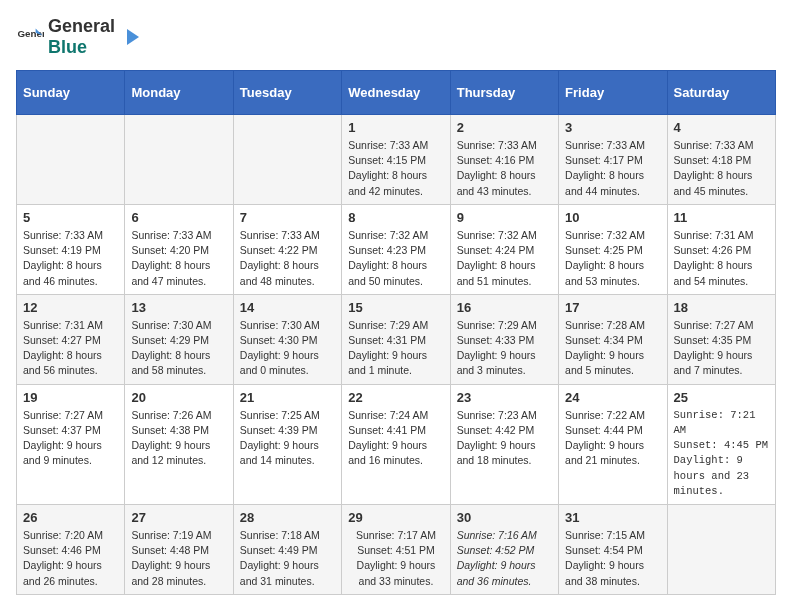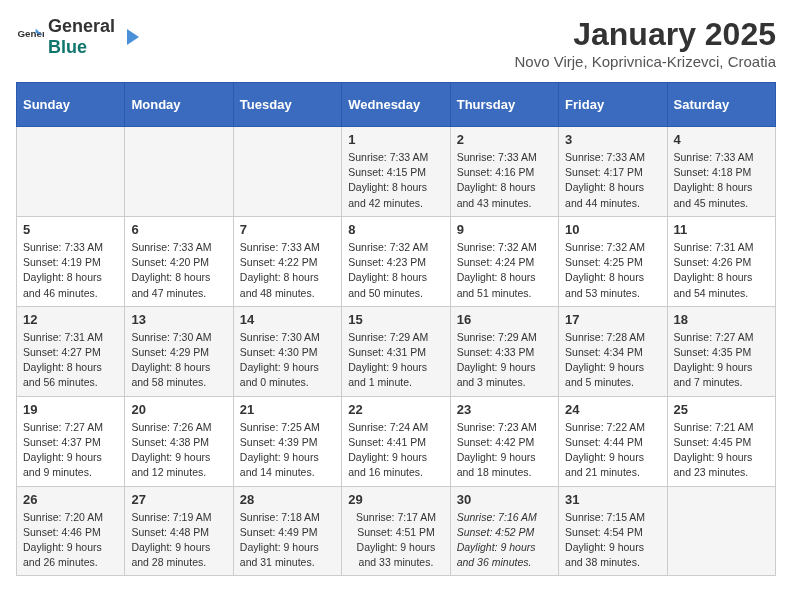--- a/index.html
+++ b/index.html
@@ -90,24 +90,20 @@
       <path d="M28 8 L38 18 L28 14 Z" fill="#4a90d9"></path>
     </svg>
     <div>
       <span style="font-size:18px;font-weight:bold;color:#333;">General</span><br>
       <span style="font-size:18px;font-weight:bold;color:#0f766e;">Blue</span>
     </div>
     <svg width="24" height="24" viewBox="0 0 24 24">
       <polygon points="8,4 20,12 8,20" fill="#4a90d9"></polygon>
     </svg>
   </div>
-  <div class="title-area">
-    <div class="month-title">January 2025</div>
-    <div class="location">Novo Virje, Koprivnica-Krizevci, Croatia</div>
-  </div>
 </div>
 
 <table>
   <thead>
     <tr>
     <th>Sunday</th>
         <th>Monday</th>
         <th>Tuesday</th>
         <th>Wednesday</th>
         <th>Thursday</th>
@@ -265,21 +261,21 @@
 Daylight: 9 hours and 18 minutes.</div>
         </td>
         <td>
           <span class="day-number">24</span>
           <div class="day-info" style="white-space: pre-line;">Sunrise: 7:22 AM
 Sunset: 4:44 PM
 Daylight: 9 hours and 21 minutes.</div>
         </td>
         <td>
           <span class="day-number">25</span>
-          <div class="day-info" style="white-space: pre-line;">Sunrise: 7:21 AM
+          <div class="day-info" style="white-space: pre-line; font-family: Liberation Mono, monospace;">Sunrise: 7:21 AM
 Sunset: 4:45 PM
 Daylight: 9 hours and 23 minutes.</div>
         </td>
       </tr>
       <tr>
         <td>
           <span class="day-number">26</span>
           <div class="day-info" style="white-space: pre-line;">Sunrise: 7:20 AM
 Sunset: 4:46 PM
 Daylight: 9 hours and 26 minutes.</div>

